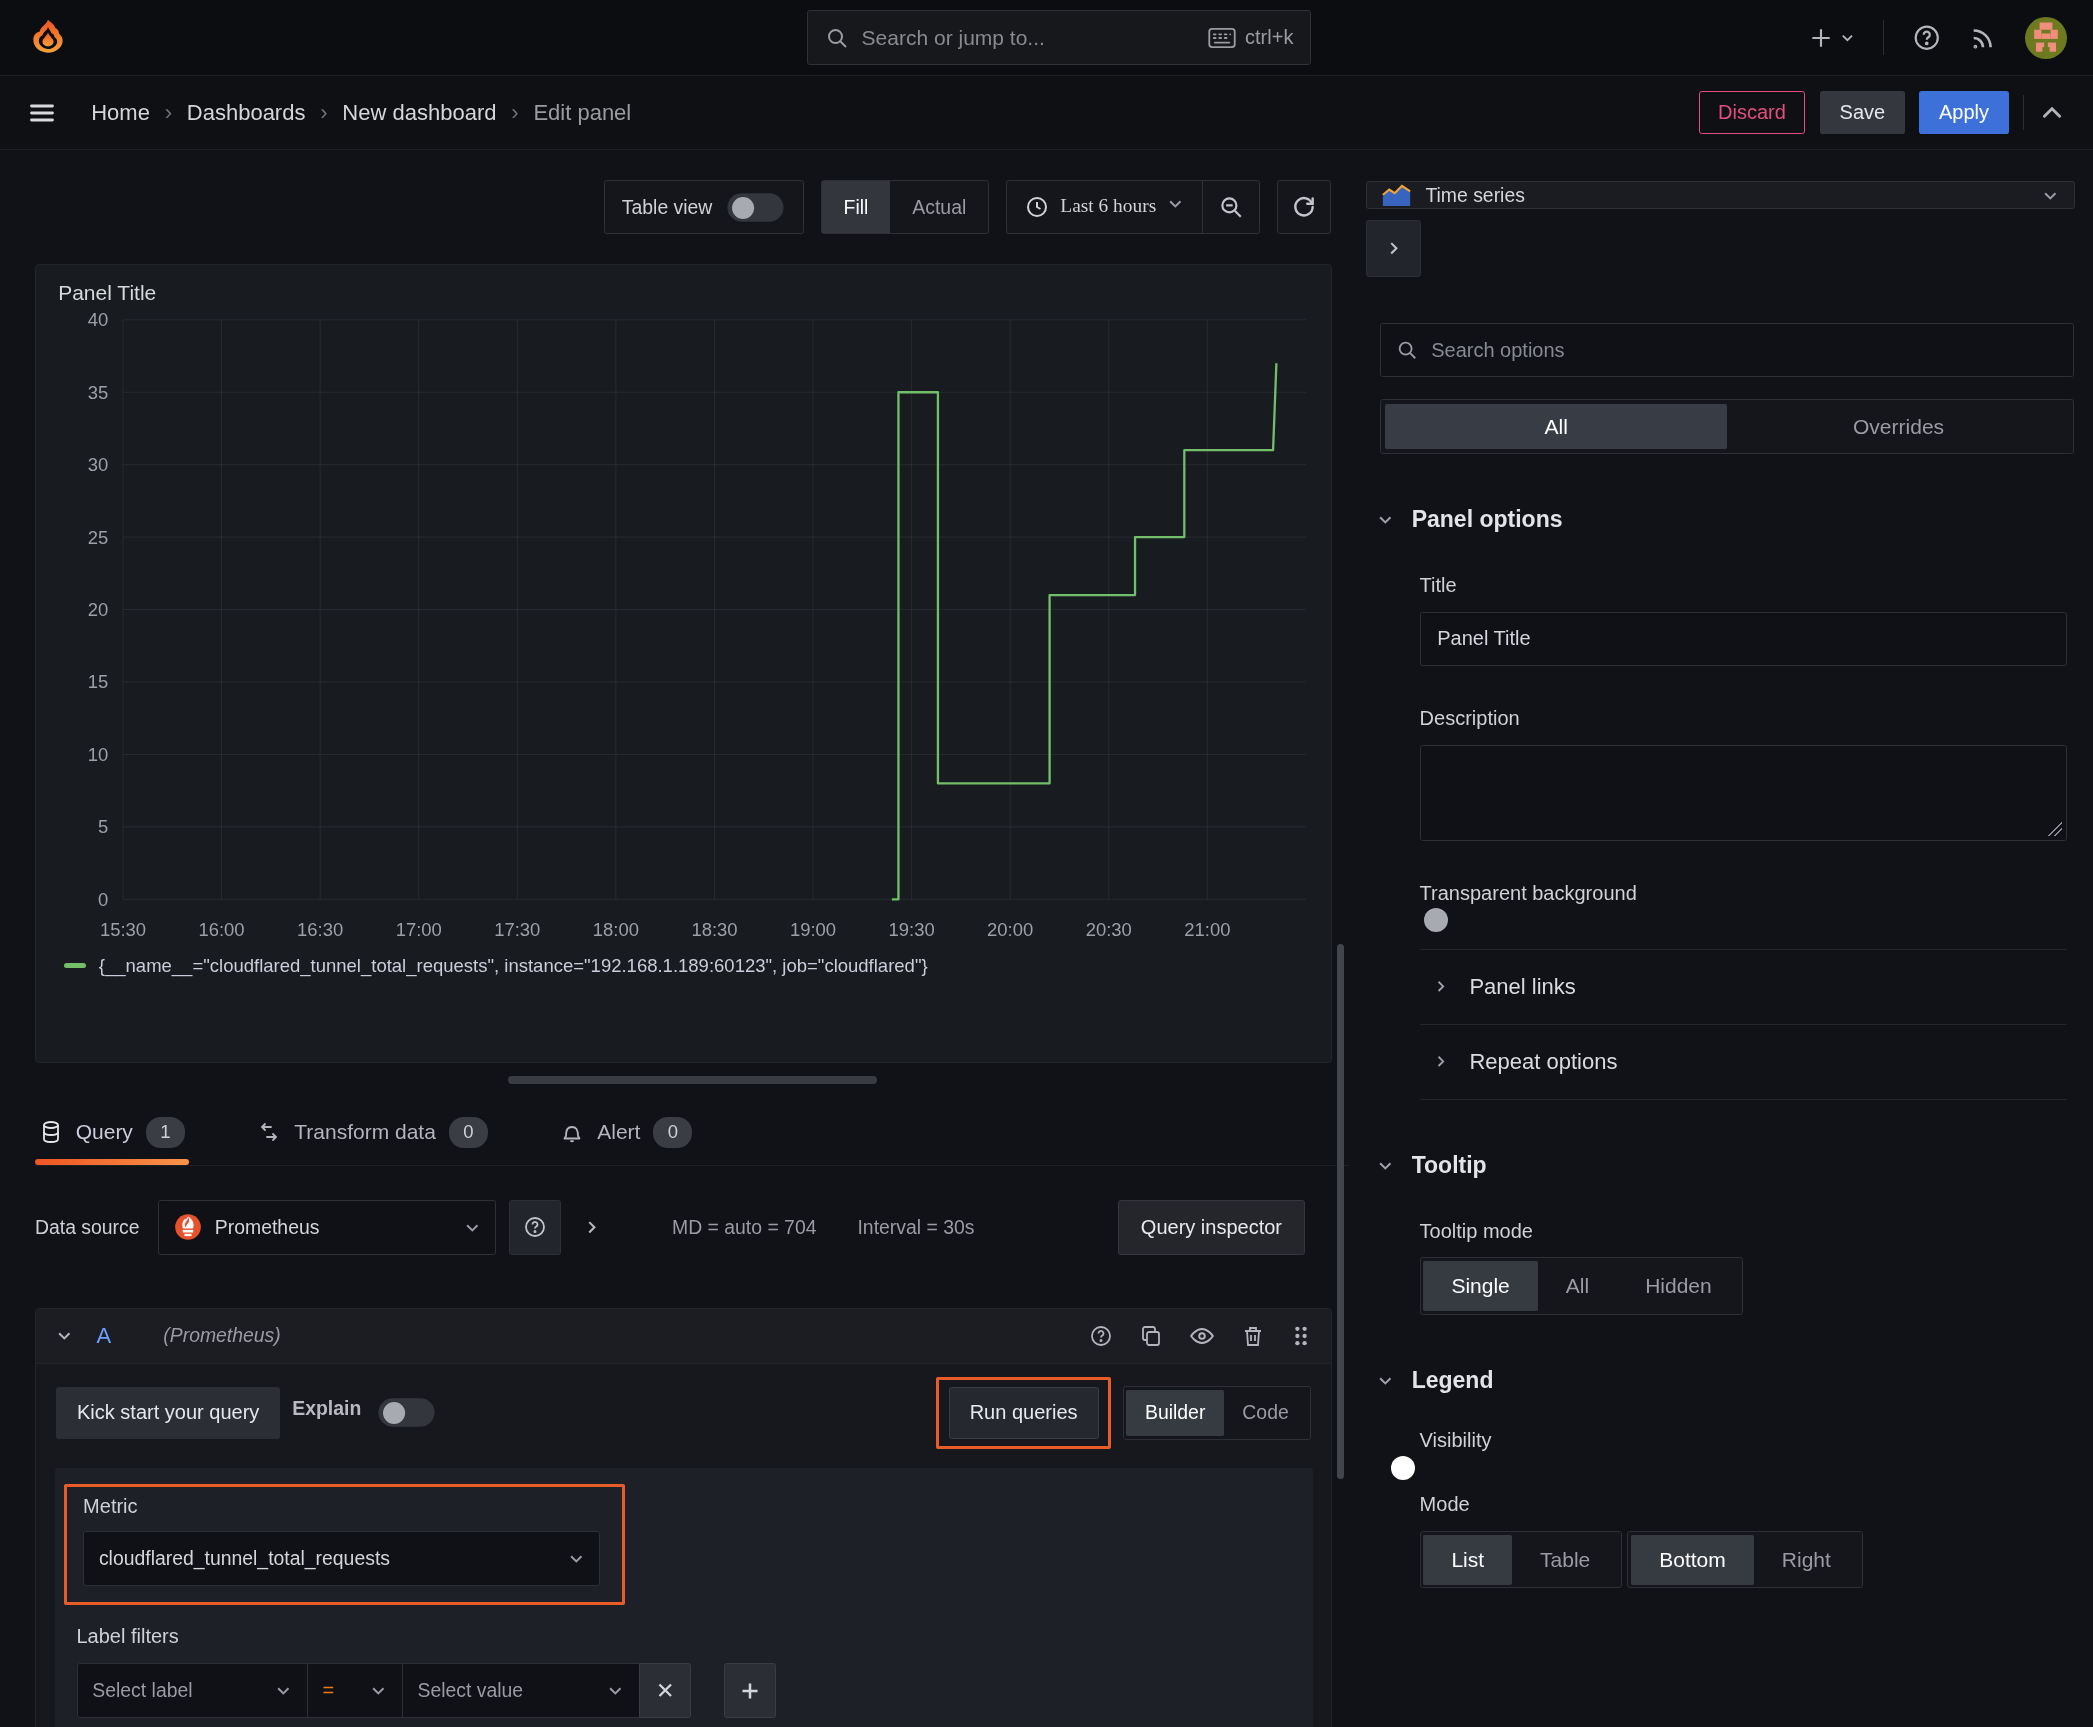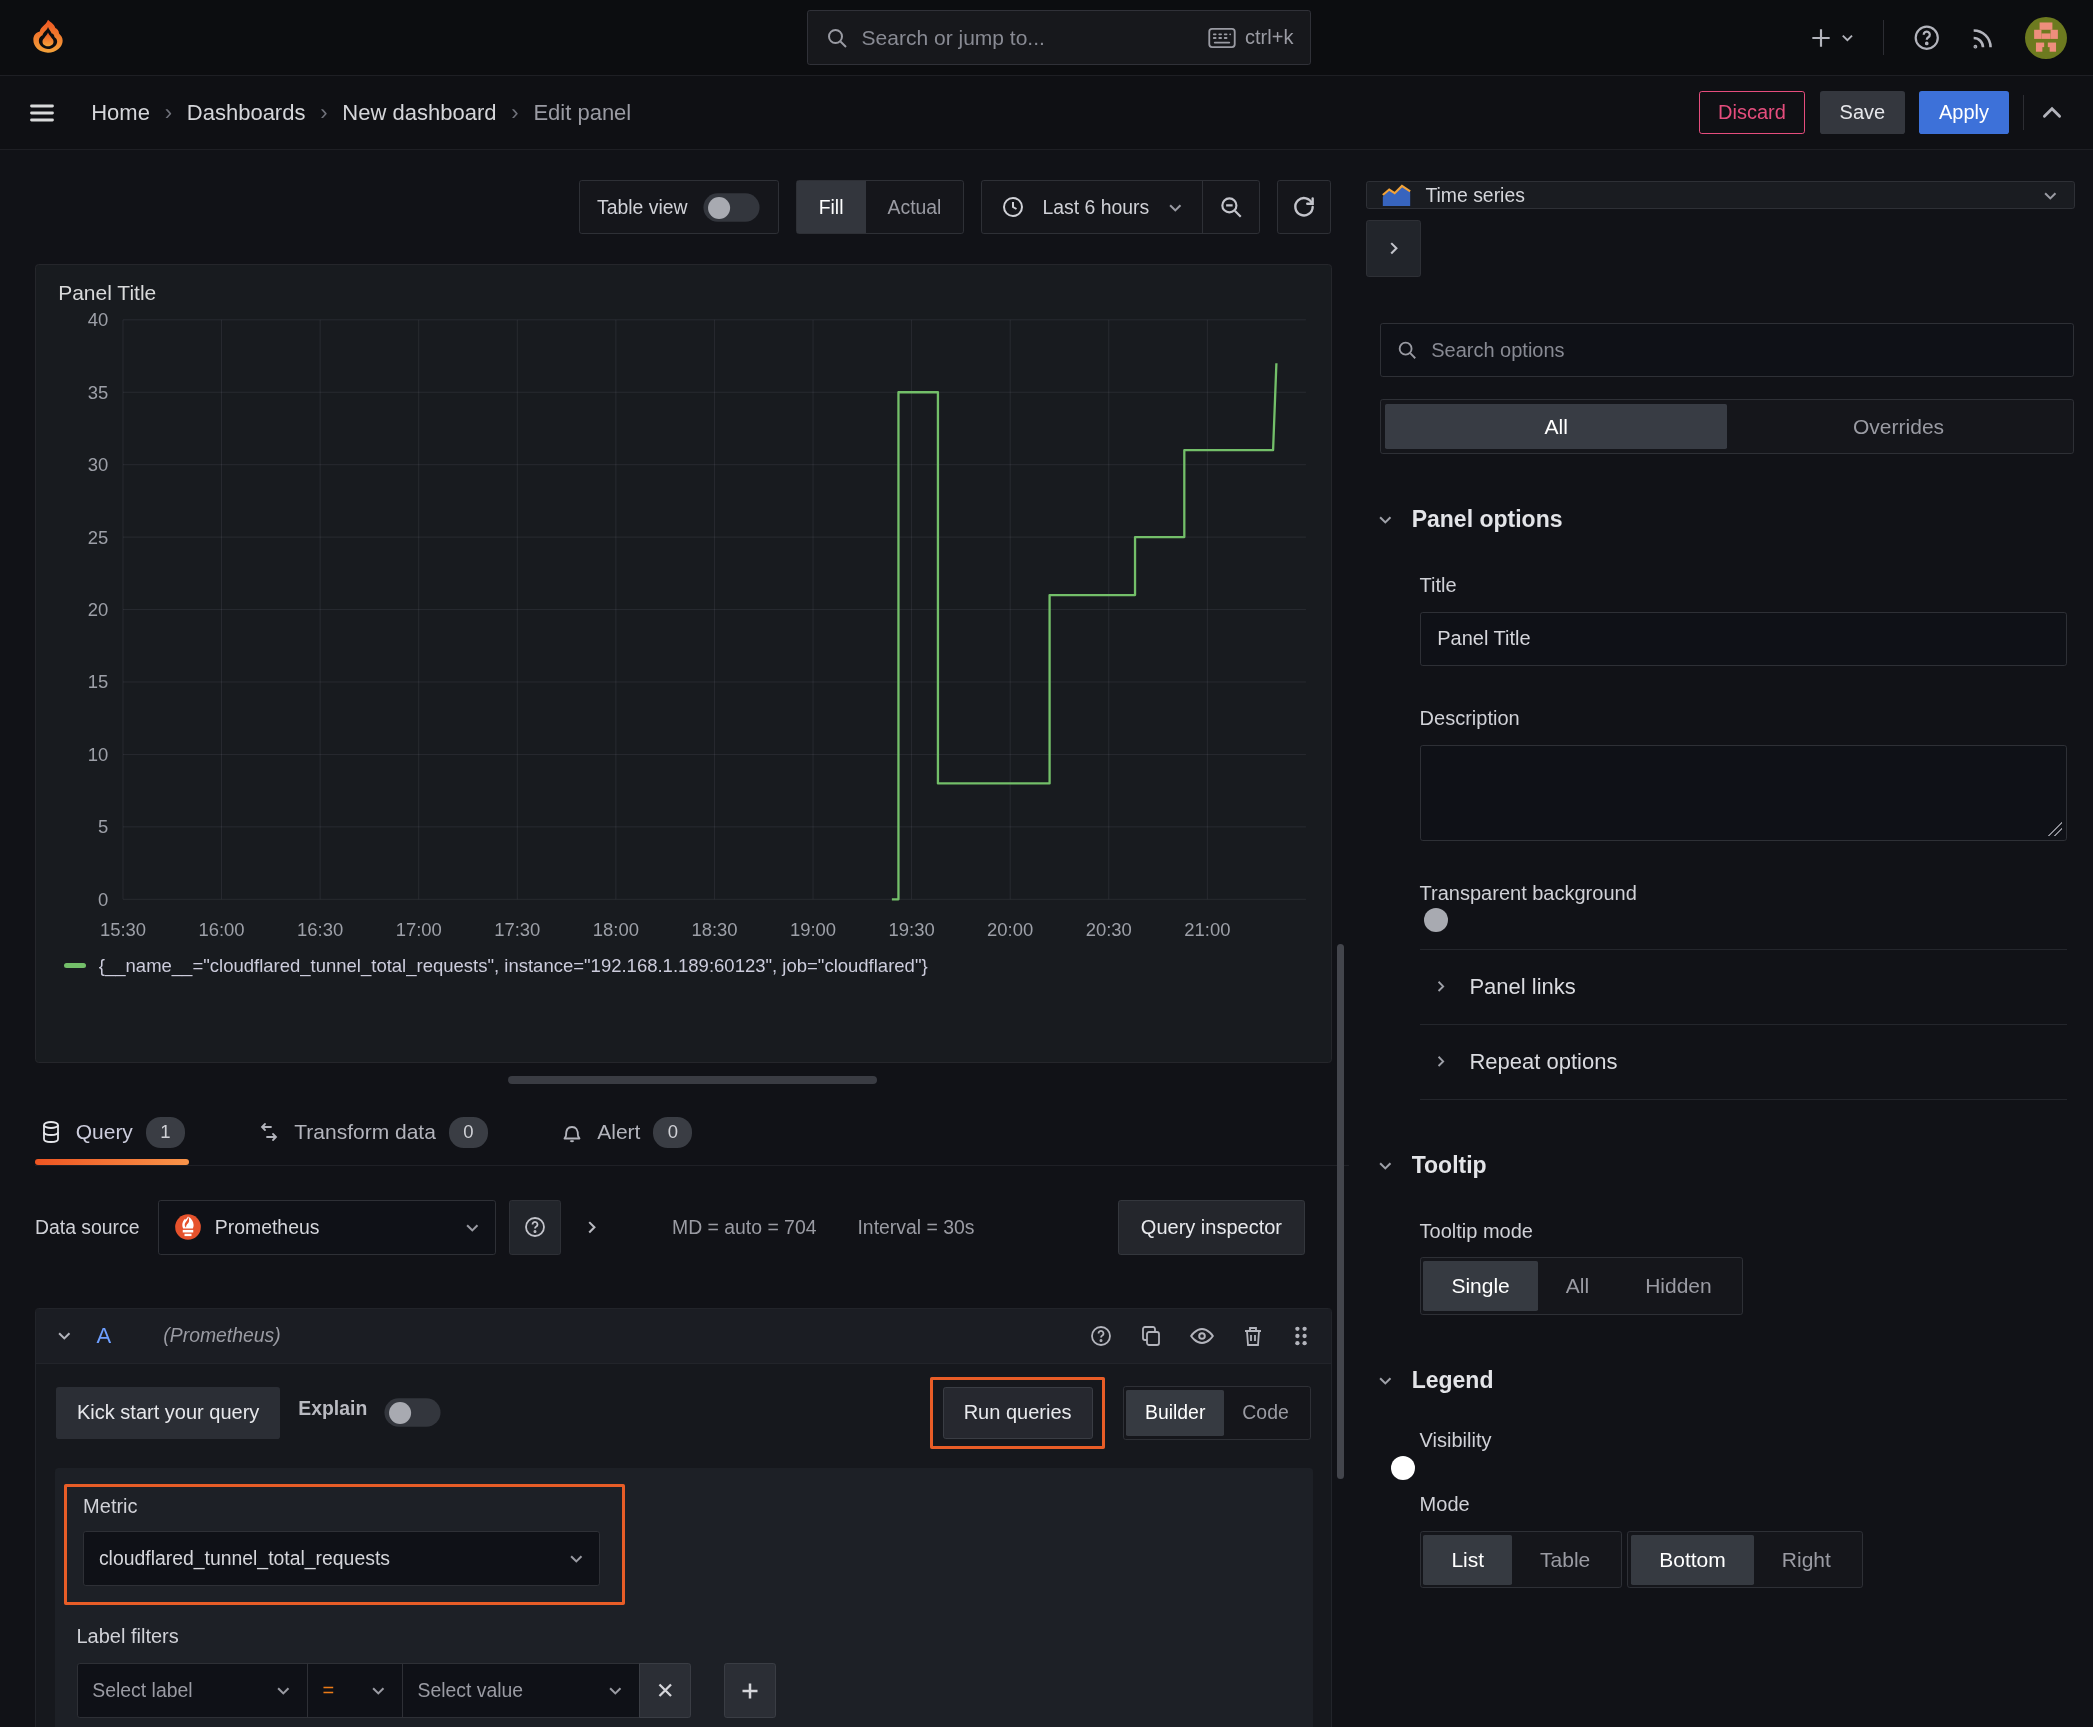--- a/index.html
+++ b/index.html
@@ -56,21 +56,21 @@
   .sidebar { width:744px; padding:0 18.5px 0 16.6px; }
 
   
   .toolbar { margin-top:30px; height:54px; display:flex; justify-content:flex-end; align-items:center; gap:16.6px; padding-right:18.5px; }
   .group { display:flex; align-items:center; border:0.9px solid #2e3036; border-radius:2.8px; height:54px; background:#15161b; }
   .tableview { padding:0 16.6px; gap:13px; color:#d0d1d7; }
   .seg { display:flex; align-items:center; height:54px; }
   .seg .opt { padding:0 22px; height:100%; display:flex; align-items:center; color:#9a9ba3; cursor:pointer; }
   .seg .opt.active { background:#33363d; color:#ffffff; }
   .timegroup { padding:0; }
-  .timegroup .trange { display:flex; align-items:center; gap:18px; padding:0 18.5px; color:#d0d1d7; cursor:pointer; }
+  .timegroup .trange { display:flex; align-items:flex-start; gap:11px; padding:0 18.5px; color:#d0d1d7; cursor:pointer;font-family:Liberation Serif, serif; }
   .timegroup .tzoom { border-left:0.9px solid #2e3036; padding:0 14.8px; height:100%; display:flex; align-items:center; cursor:pointer; color:#c3c4cb; }
   .sqbtn { width:54px; justify-content:center; color:#c3c4cb; cursor:pointer; }
 
   
   .panel {
     margin-top:29.5px; width:1297px; height:799px;
     background:#181b1f; border:0.9px solid #25262b; border-radius:3.7px;
     padding:11px 14.8px;
   }
   .panel-title { color:#d8d9da; font-size:21px; padding:5.5px 0 0 7.4px; }
@@ -103,21 +103,21 @@
   .expander { color:#b9bac1; padding:0 9.2px; cursor:pointer; }
   .ds-stats { color:#9a9ba3; display:flex; gap:41px; margin-left:50px; }
   .qinspector { margin-left:auto; background:#24262c; border:0.9px solid #34373d; color:#e8e9ed; height:55px; padding:0 22px; border-radius:2.8px; font-size:20px; cursor:pointer; }
 
   
   .query-card { margin-top:52px; width:1297px; background:#16181d; border:0.9px solid #22242a; border-radius:3.7px; }
   .qhead { height:55px; background:#1b1d23; display:flex; align-items:center; padding:0 20px; gap:24px; border-bottom:0.9px solid #22242a; }
   .qref { color:#6e9fff; font-size:22px; }
   .qds { color:#9a9ba3; font-style:italic; margin-left:28px; }
   .qhead-icons { margin-left:auto; display:flex; align-items:center; gap:26px; color:#b3b4bc; }
-  .qtools { display:flex; align-items:center; padding:13px 20px 9.2px 20px; gap:18px; }
+  .qtools { display:flex; align-items:center; padding:13px 20px 9.2px 20px; gap:12px; }
   .btn-kickstart { background:#2b2e35; color:#e6e7eb; height:52px; padding:0 20px; font-size:20px; }
   .explain { display:flex; align-items:flex-start; gap:14.8px; color:#b9bac1;font-weight:bold; }
   .annot { border:3.7px solid #e85d27; border-radius:1.8px; }
   .runq-wrap { margin-left:auto; padding:7.4px 9.2px; }
   .btn-run { background:#26282f; border:0.9px solid #3a3d44; color:#e8e9ed; height:52px; padding:0 20px; font-size:20px; }
   .bc-group { border:0.9px solid #2e3036; background:#15161b; border-radius:2.8px; display:flex; align-items:center; height:54px; padding:2.8px; }
   .bc-group .opt { padding:0 18.5px; height:100%; display:flex; align-items:center; color:#9a9ba3; cursor:pointer; border-radius:1.8px; }
   .bc-group .opt.active { background:#363a41; color:#ffffff; }
   .qeditor { margin:9.2px 18.5px 0 18.5px; background:#1d2026; border-radius:3.7px 3.7px 0 0; padding:16.6px 22px 37px 22px; min-height:277px; }
   .metric-annot { display:inline-block; padding:7.4px 22px 16.6px 16.6px; margin-left:-13px; }

